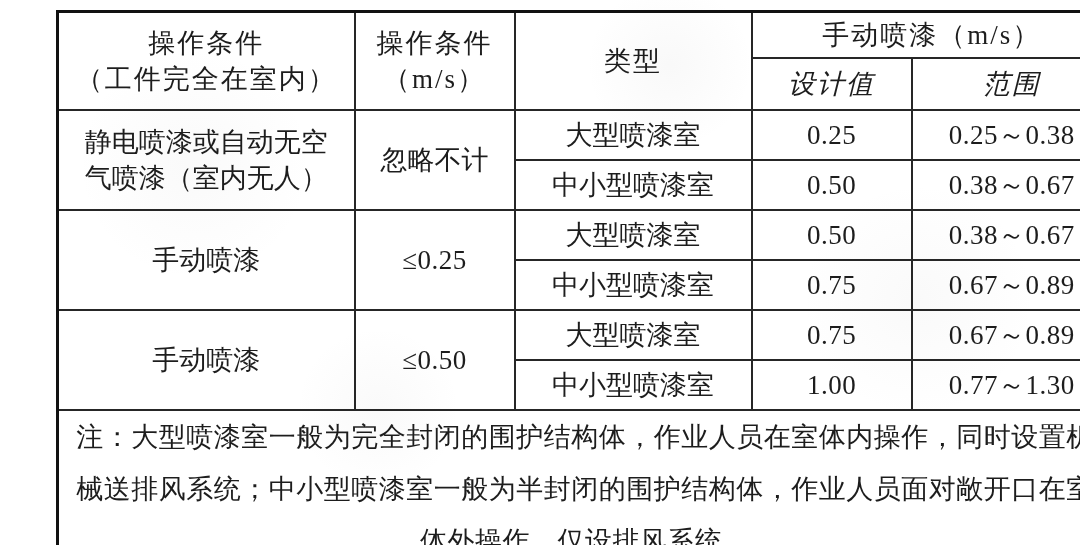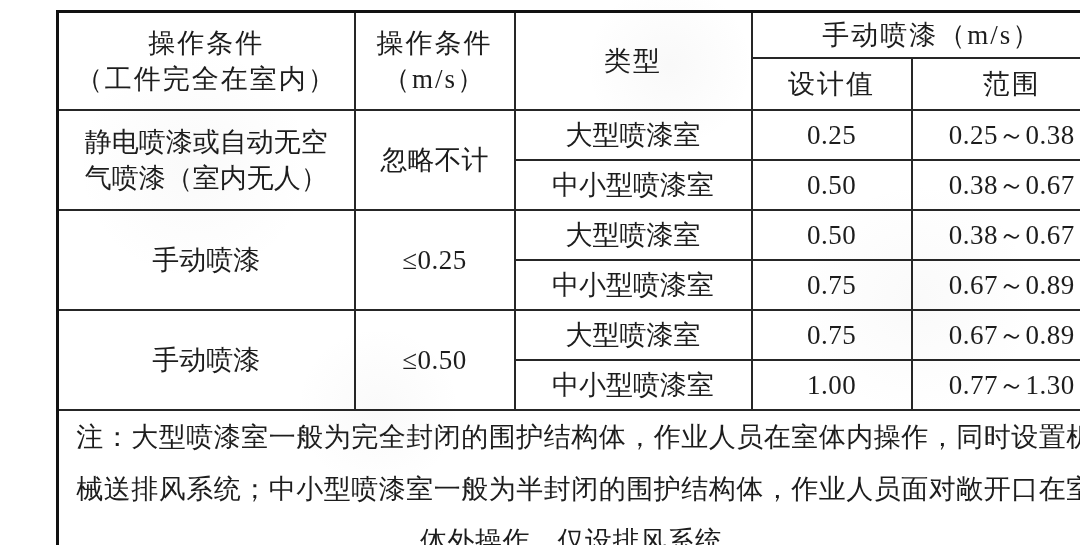--- a/index.html
+++ b/index.html
@@ -40,21 +40,21 @@
     font-weight: normal;
     padding: 0 4px;
     white-space: pre-line;
     color: #1d1d1d;
   }
   table.spec-table {
     border: 3px solid #111111;
     margin-left: 44px;
   }
   tr.hdr-top th { height: 44px; }
-  tr.hdr-sub th { height: 50px; }
+  tr.hdr-sub th { height: 50px; font-style: italic; }
   tr.data-row td { height: 48px; }
   th.hdr { letter-spacing: 2px; }
   td.num { font-family: Liberation Serif, serif; letter-spacing: 0.5px; }
   td.note-cell {
     text-align: left;
     vertical-align: top;
     padding: 10px 14px 12px 12px;
     line-height: 52px;
     height: 100px;
     letter-spacing: 0.5px;

